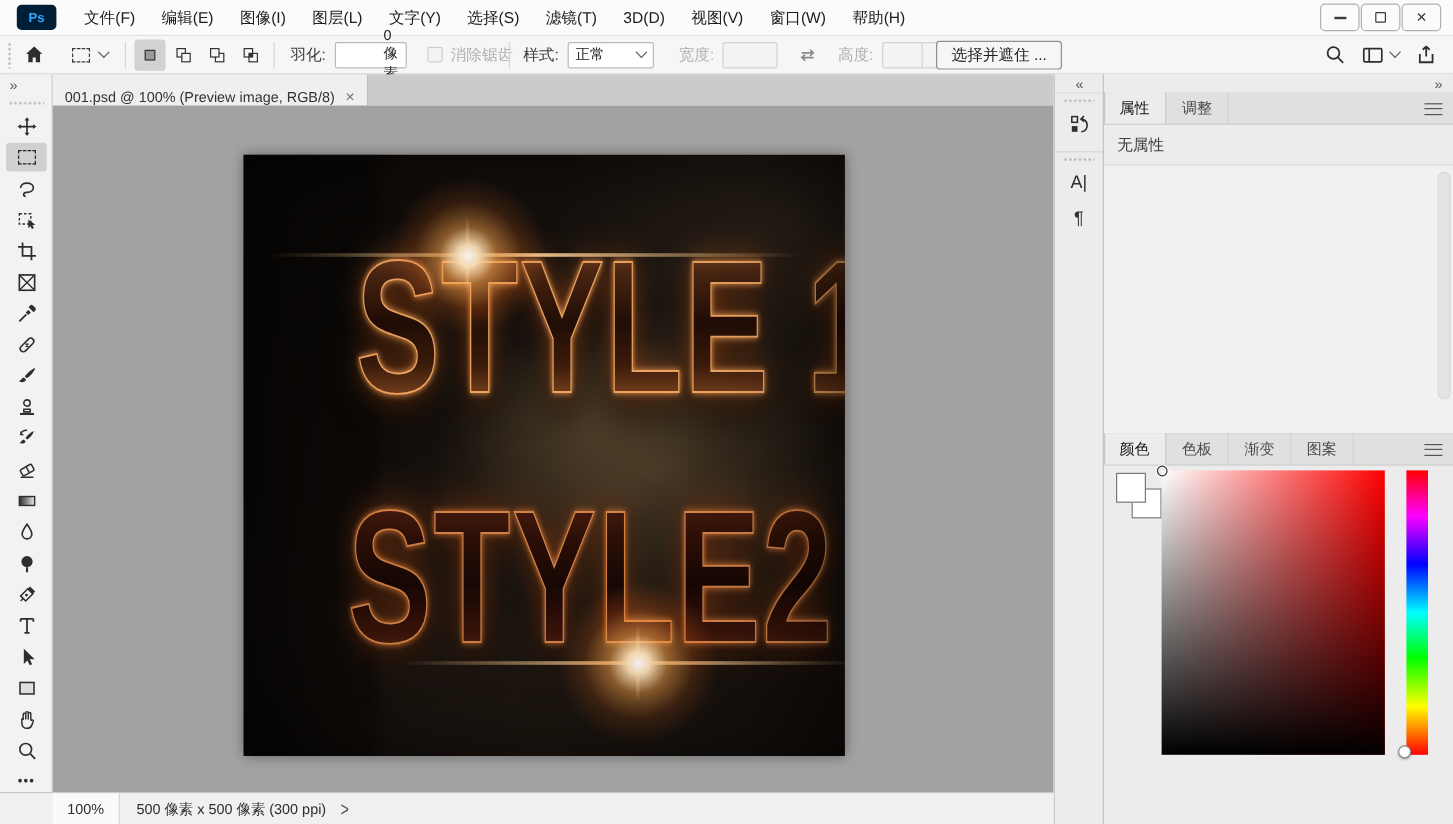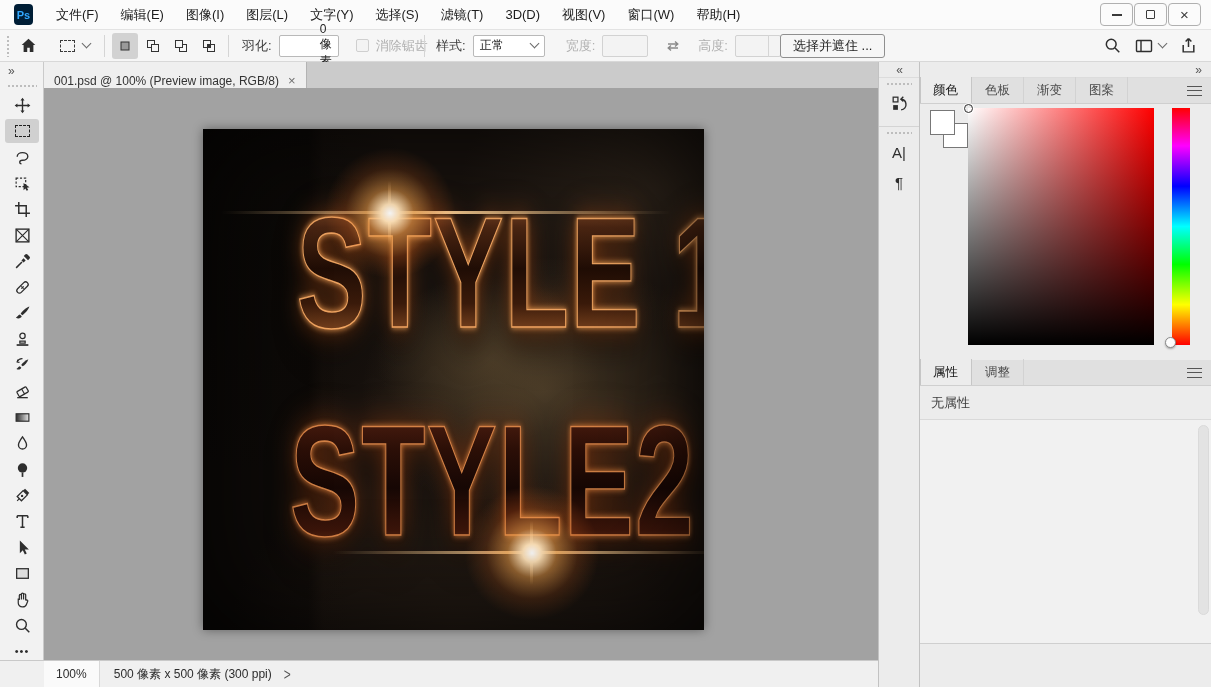--- a/index.html
+++ b/index.html
@@ -4,21 +4,21 @@
 <style>
   * { margin:0; padding:0; box-sizing:border-box; }
   html,body { width:1211px; height:687px; overflow:hidden; }
   body { font-family:"Liberation Sans","DejaVu Sans",sans-serif; font-size:13px; color:#202020;
          background:#f0f0f0; position:relative; }
   .window { position:absolute; inset:0; box-shadow:inset 0 0 0 1px #9b9b9b; }
 
   
   .menubar { position:absolute; left:0; top:0; width:1211px; height:30px; background:#fbfbfb;
              border-bottom:1px solid #e3e3e3; display:flex; align-items:center; }
-  .ps-logo { width:19px; height:21px; margin-left:14px; border-radius:4px; background:#001e36;
+  .ps-logo { width:33px; height:21px; margin-left:14px; border-radius:4px; background:#001e36;
              color:#31a8ff; font-weight:bold; font-size:11px; display:flex; align-items:center;
              justify-content:center; }
   .menus { display:flex; margin-left:12px; }
   .menu-item { padding:0 11px; line-height:29px; font-size:13px; color:#1c1c1c; cursor:default;text-align:center; }
   .win-controls { position:absolute; right:10px; top:3px; display:flex; gap:1px; }
   .win-btn { width:33px; height:23px; border:1px solid #b0b0b0; border-radius:4px; background:#fbfbfb;
              display:flex; align-items:center; justify-content:center; color:#3a3a3a; font-size:13px; }
   .glyph-min { width:10px; height:2px; background:#3a3a3a; }
   .glyph-max { width:9px; height:9px; border:1.4px solid #3a3a3a; border-radius:1px; }
   .glyph-close { font-size:15px; line-height:1; }
@@ -480,54 +480,54 @@
     <div class="ds-icon">
       <span class="ds-text">¶</span>
     </div>
   </div>
 
   <div class="panelcol">
     <div class="pc-head">»</div>
 
     <div>
       <div class="ptabbar">
+        <div class="ptab active">属性</div>
+        <div class="ptab">调整</div>
+        <div class="hamb"></div>
+      </div>
+      <div class="props-row">
+        <span>无属性</span>
+      </div>
+      <div class="props-content">
+        <div class="scrollbar"></div>
+      </div>
+    </div>
+
+    <div>
+      <div class="ptabbar">
         <div class="ptab active">颜色</div>
         <div class="ptab">色板</div>
         <div class="ptab">渐变</div>
         <div class="ptab">图案</div>
         <div class="hamb"></div>
       </div>
       <div class="color-content">
         <div class="swatches">
           <div class="back"></div>
           <div class="front"></div>
         </div>
         <div class="sat-field">
           <div class="field-marker"></div>
         </div>
         <div class="hue-strip">
           <div class="hue-handle"></div>
         </div>
       </div>
     </div>
 
-    <div>
-      <div class="ptabbar">
-        <div class="ptab active">属性</div>
-        <div class="ptab">调整</div>
-        <div class="hamb"></div>
-      </div>
-      <div class="props-row">
-        <span>无属性</span>
-      </div>
-      <div class="props-content">
-        <div class="scrollbar"></div>
-      </div>
-    </div>
-
   </div>
 
   <div class="statusbar">
     <div class="zoom-box">100%</div>
     <div class="size-text">500 像素 x 500 像素 (300 ppi)</div>
     <div class="status-chev">&gt;</div>
   </div>
 
 </div>
 

